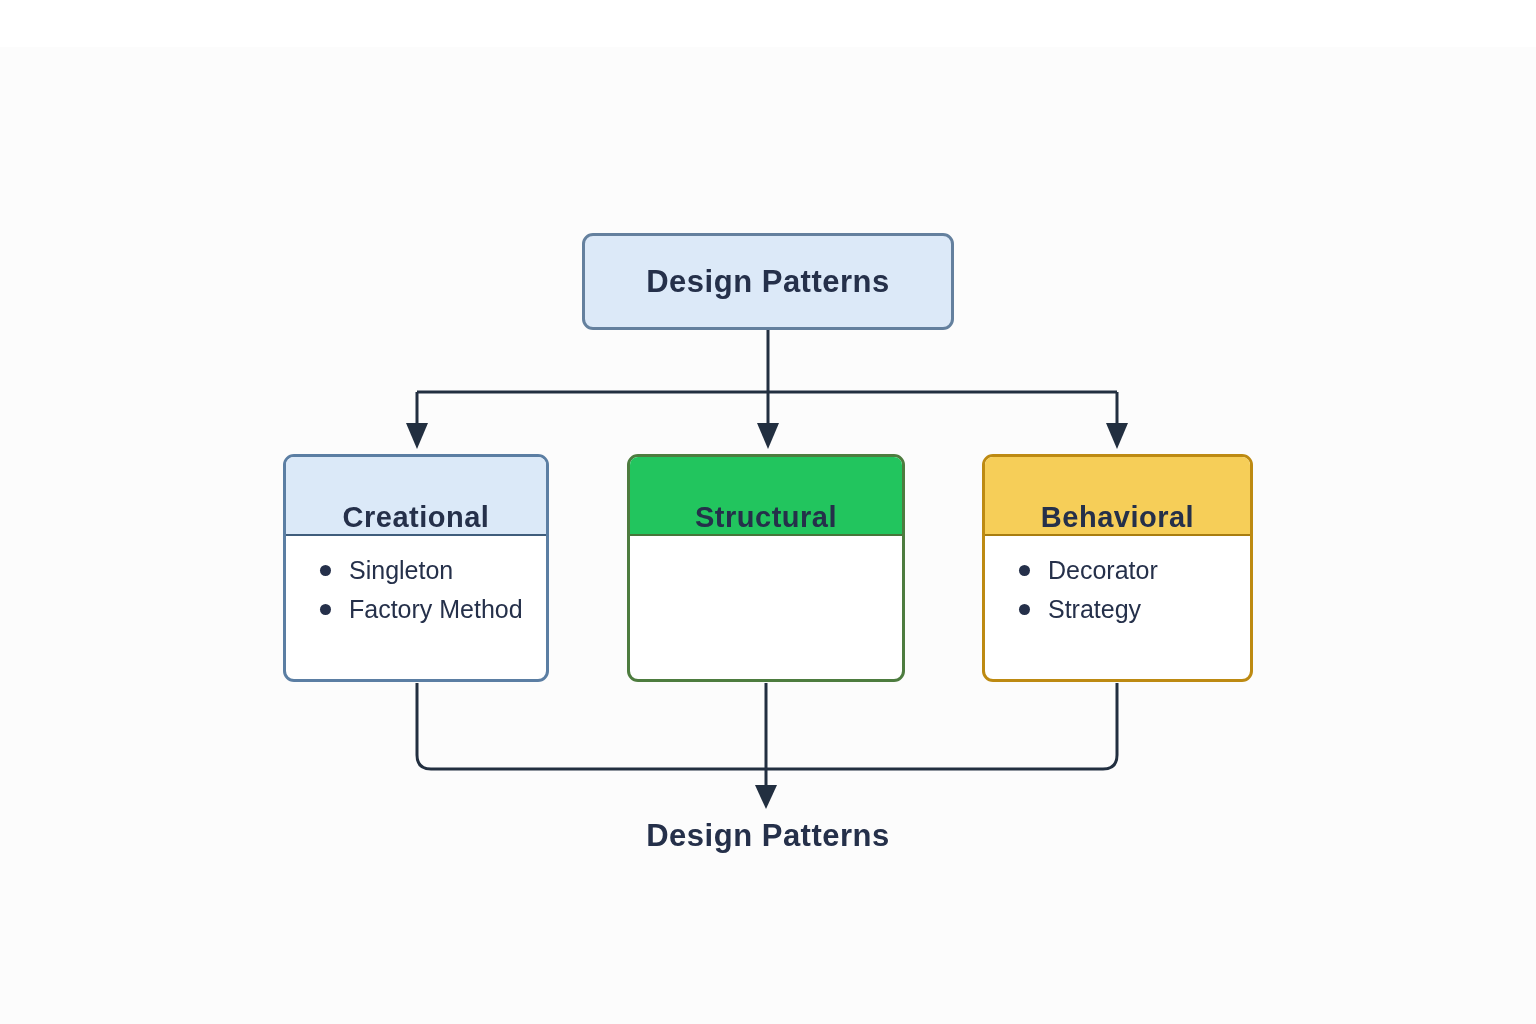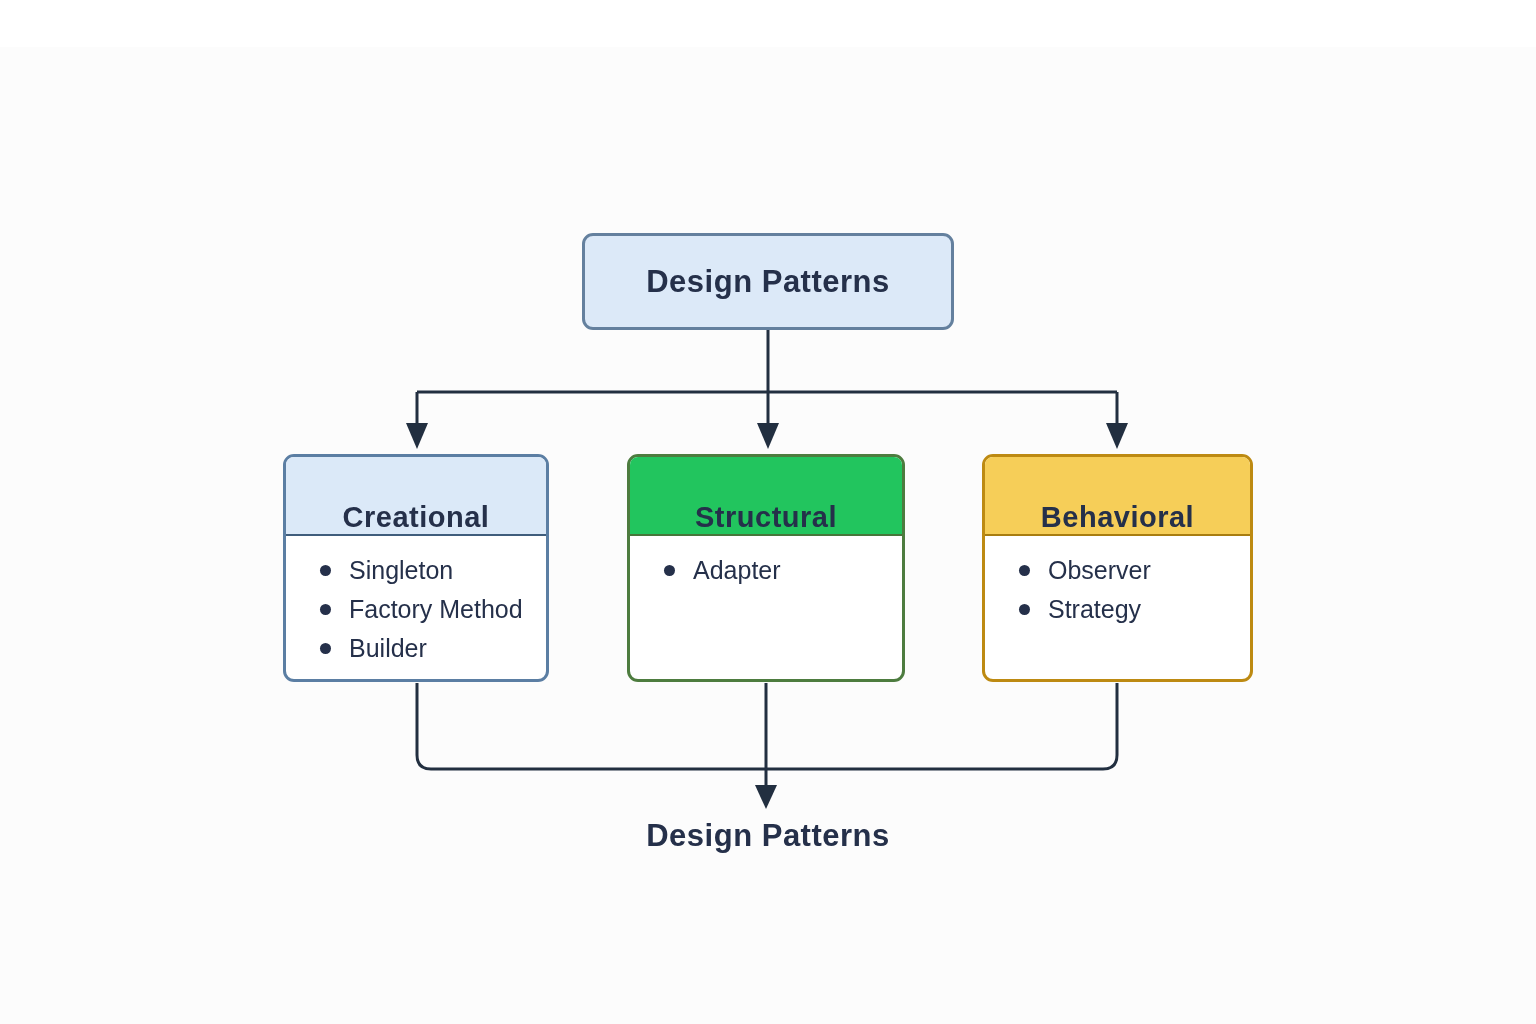--- a/index.html
+++ b/index.html
@@ -134,47 +134,39 @@
     </div>
     <ul class="card-body">
       <li>
         <span class="dot"></span>
         <span>Singleton</span>
       </li>
       <li>
         <span class="dot"></span>
         <span>Factory Method</span>
       </li>
-      <li>
-        <span class="dot"></span>
-        <span>Builder</span>
-      </li>
     </ul>
   </div>
 
   <div class="card card-structural" style="border-color: rgb(77, 124, 63); color: rgb(37, 48, 74);">
     <div class="card-header" style="background-color: #22c55e; border-bottom-color: rgb(70, 118, 58);">
       <span>Structural</span>
     </div>
     <ul class="card-body">
-      <li>
-        <span class="dot"></span>
-        <span>Adapter</span>
-      </li>
     </ul>
   </div>
 
   <div class="card card-behavioral" style="border-color: rgb(189, 138, 18); color: rgb(37, 48, 74);">
     <div class="card-header" style="background-color: rgb(246, 206, 88); border-bottom-color: rgb(168, 125, 16);">
       <span>Behavioral</span>
     </div>
     <ul class="card-body">
       <li>
         <span class="dot"></span>
-        <span>Observer</span>
+        <span>Decorator</span>
       </li>
       <li>
         <span class="dot"></span>
         <span>Strategy</span>
       </li>
     </ul>
   </div>
 
   <div class="footer-label" style="color: rgb(37, 48, 74);">Design Patterns</div>
 

